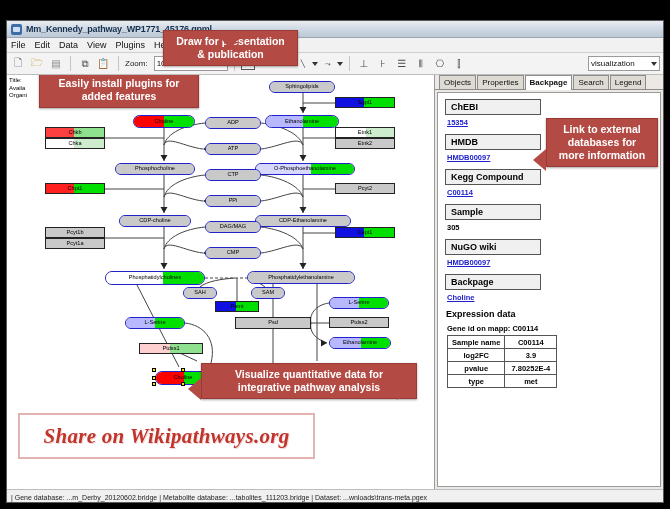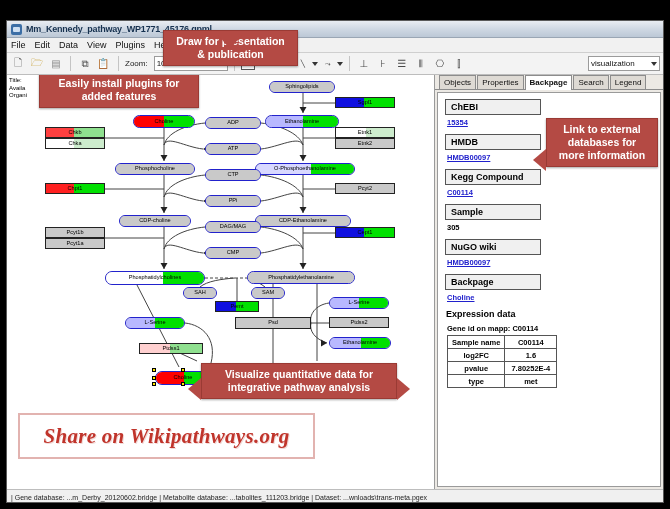--- a/index.html
+++ b/index.html
@@ -485,21 +485,21 @@
             <div class="half" style="left: 0px; width: 100%; background: rgb(201, 201, 201);"></div>
             <div class="half" style="right: 0px; width: 0%; background: rgb(201, 201, 201);"></div>
             <span class="lbl">Ptdss2</span>
           </div>
         </div>
 
       <div class="callout" style="left:32px;top:-3px;width:160px;">
         <span>Easily install plugins for<br>added features</span>
       </div>
 
-      <div class="callout" style="left:194px;top:288px;width:196px;">
+      <div class="callout" style="left:194px;top:288px;width:216px;">
         <span>Visualize quantitative data  for<br>integrative pathway analysis</span>
       </div>
       <div class="cleft" style="left:181px;top:303px;"></div>
       <div class="cright" style="left:390px;top:303px;"></div>
     </div>
 
     <div class="rpanel">
       <div class="rtabs">
         <div class="rtab">Objects</div>
         <div class="rtab">Properties</div>
@@ -537,21 +537,21 @@
         <div class="exprhead">Expression data</div>
         <div class="genid">Gene id on mapp: C00114</div>
         <table class="expr">
           <tbody id="exprrows">
               <tr>
                 <td>Sample name</td>
                 <td>C00114</td>
               </tr>
               <tr>
                 <td>log2FC</td>
-                <td>1.6</td>
+                <td>3.9</td>
               </tr>
               <tr>
                 <td>pvalue</td>
                 <td>7.80252E-4</td>
               </tr>
               <tr>
                 <td>type</td>
                 <td>met</td>
               </tr>
             </tbody>

